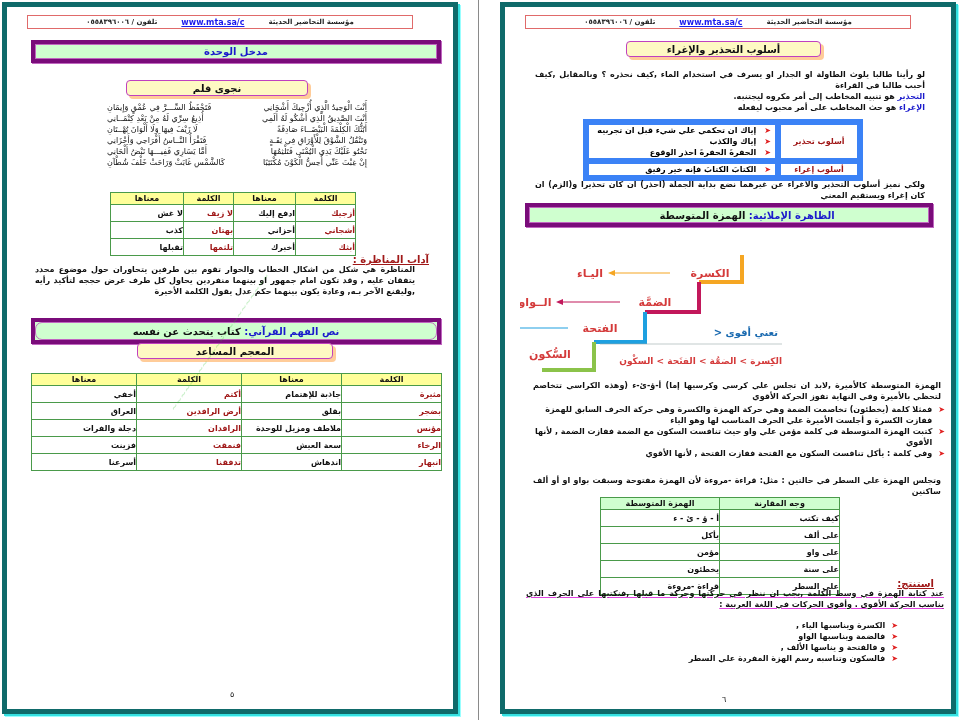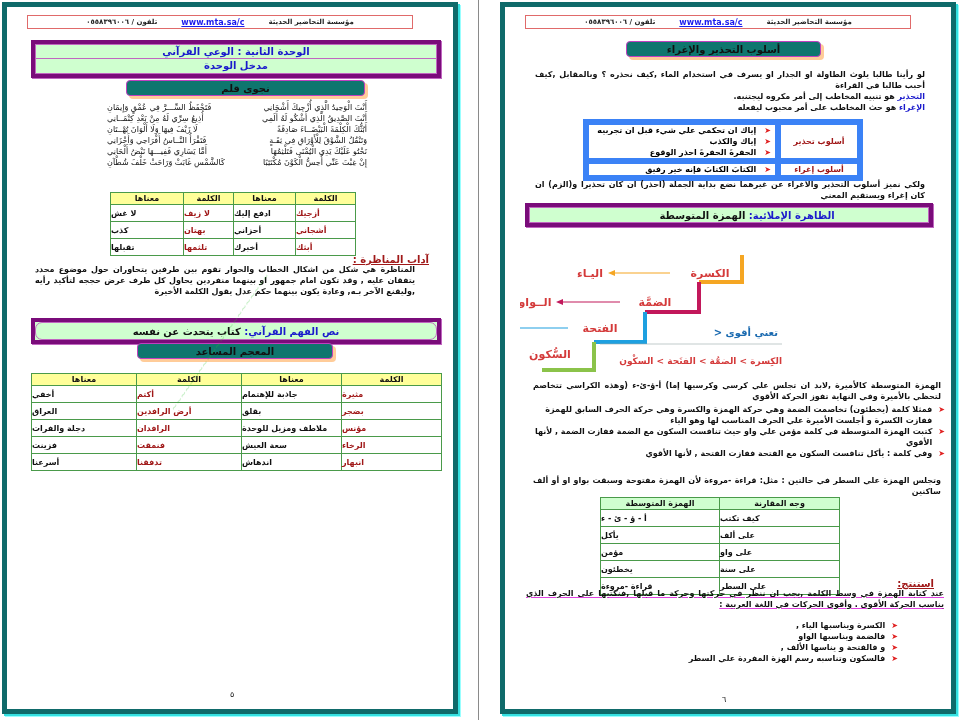--- a/index.html
+++ b/index.html
@@ -25,31 +25,31 @@
   .unit-box {
     position: absolute; border: 4px solid #7a0c7a; background: #cfffcf;
     box-shadow: 1px 1px 0 #c066c0;
   }
   .unit-box .row { border: 1px solid #c066c0; text-align: center; font-size: 10px; font-weight: bold; color: #1a1acc; height: 15px; line-height: 14px; direction: rtl; }
   .unit-box .row + .row { border-top: none; }
   .unit-box .sub { color: #1a1acc; }
   .unit-box .dark { color: #111; }
 
   .pill {
-    position: absolute; background: #0f766e; border: 1px solid #c040c0; border-radius: 4px;
+    position: absolute; background: #fef9c3; border: 1px solid #c040c0; border-radius: 4px;
     box-shadow: 3px 3px 0 #ffcc99; text-align: center; font-weight: bold; font-size: 10px;
     color: #111; height: 16px; line-height: 15px; direction: rtl;
   }
 
   .poem { position: absolute; left: 100px; width: 260px; top: 98px; direction: rtl; font-size: 8px; color: #111; line-height: 11px; }
   .poem .line { display: flex; justify-content: space-between; }
 
   table.vocab { position: absolute; border-collapse: collapse; direction: rtl; font-size: 8px; font-weight: bold; }
   table.vocab th { background: #ffff99; border: 1px solid #4a9a4a; font-weight: bold; color: #111; height: 12px; }
-  table.vocab td { border: 1px solid #4a9a4a; text-align: left; height: 17px; color: #111; }
+  table.vocab td { border: 1px solid #4a9a4a; text-align: right; height: 17px; color: #111; }
   table.vocab td.w { color: #a01818; }
 
   .section-title { position: absolute; direction: rtl; font-size: 10px; font-weight: bold; color: #a01818; text-decoration: underline; padding-left: 16px; }
   .para { position: absolute; direction: rtl; font-size: 8px; font-weight: bold; color: #111; line-height: 11px; text-align: justify; }
   .blue { color: #1a1acc; }
 
   .warn-table { position: absolute; border-collapse: collapse; direction: rtl; font-size: 8px; font-weight: bold; }
   .warn-table td { border: 6px solid #3b82f6; vertical-align: middle; }
   .warn-table .lbl { color: #a01818; text-align: center; width: 82px; }
   .warn-table .items div { padding-right: 4px; line-height: 11px; }
@@ -71,25 +71,24 @@
   <div class="divider"></div>
 
   <div class="page left">
     <div class="hdr">
       <span>مؤسسة التحاضير الحديثة</span>
       <span class="url">www.mta.sa/c</span>
       <span>تلفون / ٠٥٥٨٣٩٦٠٠٦</span>
     </div>
 
     <div class="unit-box" style="left:24px; top:33px; width:410px;">
-      <div class="row"><span>الوحدة الثانية : الوعي القرآني</span></div>
       <div class="row sub"><span>مدخل الوحدة</span></div>
     </div>
 
-    <div class="pill" style="left:119px; top:73px; width:239px;">نجوى قلم</div>
+    <div class="pill" style="left:119px; top:73px; width:182px;">نجوى قلم</div>
 
     <div class="poem" style="top:95px;">
       <div class="line">
           <span>أَنْتَ الْوَحِيدُ الَّذِي أُزْجِيكَ أَشْجَانِي</span>
           <span>فَتَحْفَظُ السِّـــرَّ فِي عُمْقٍ وَإِيمَانِ</span>
         </div>
       <div class="line">
           <span>أَنْتَ الصَّدِيقُ الَّذِي أَشْكُو لَهُ أَلَمِي</span>
           <span>أُذِيعُ سِرِّي لَهُ مِنْ بَعْدِ كِتْمَــانِي</span>
         </div>

